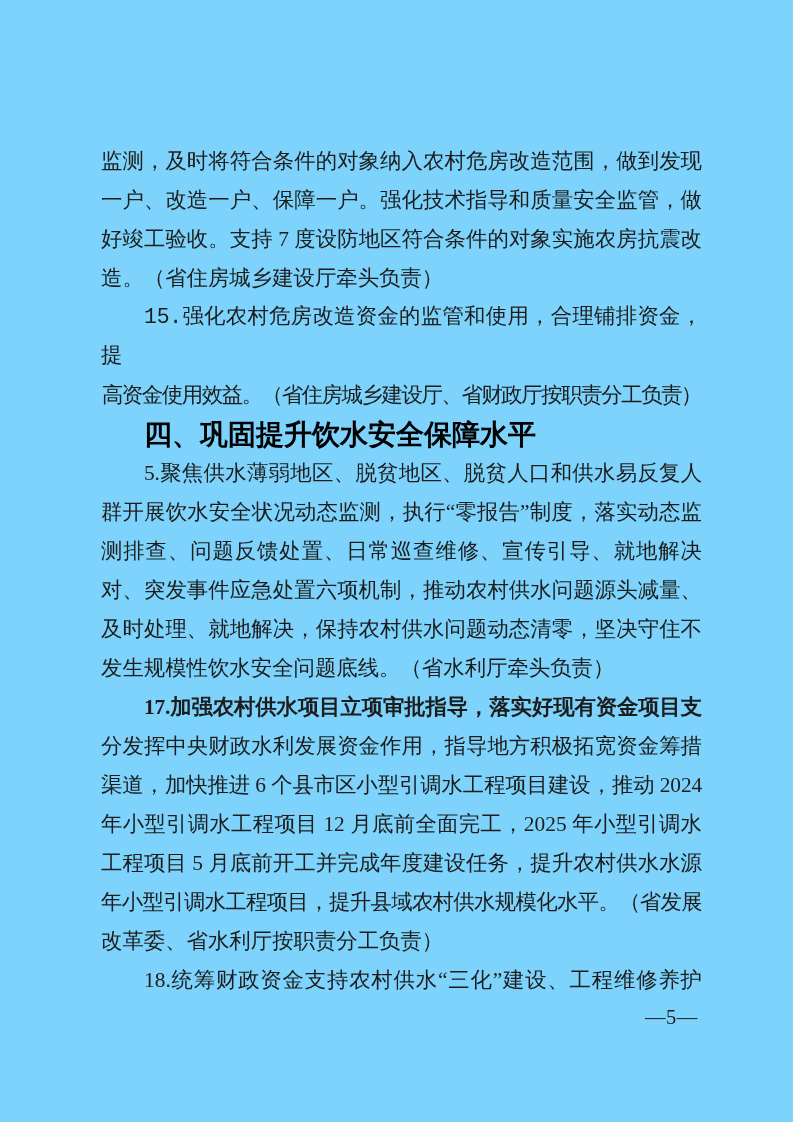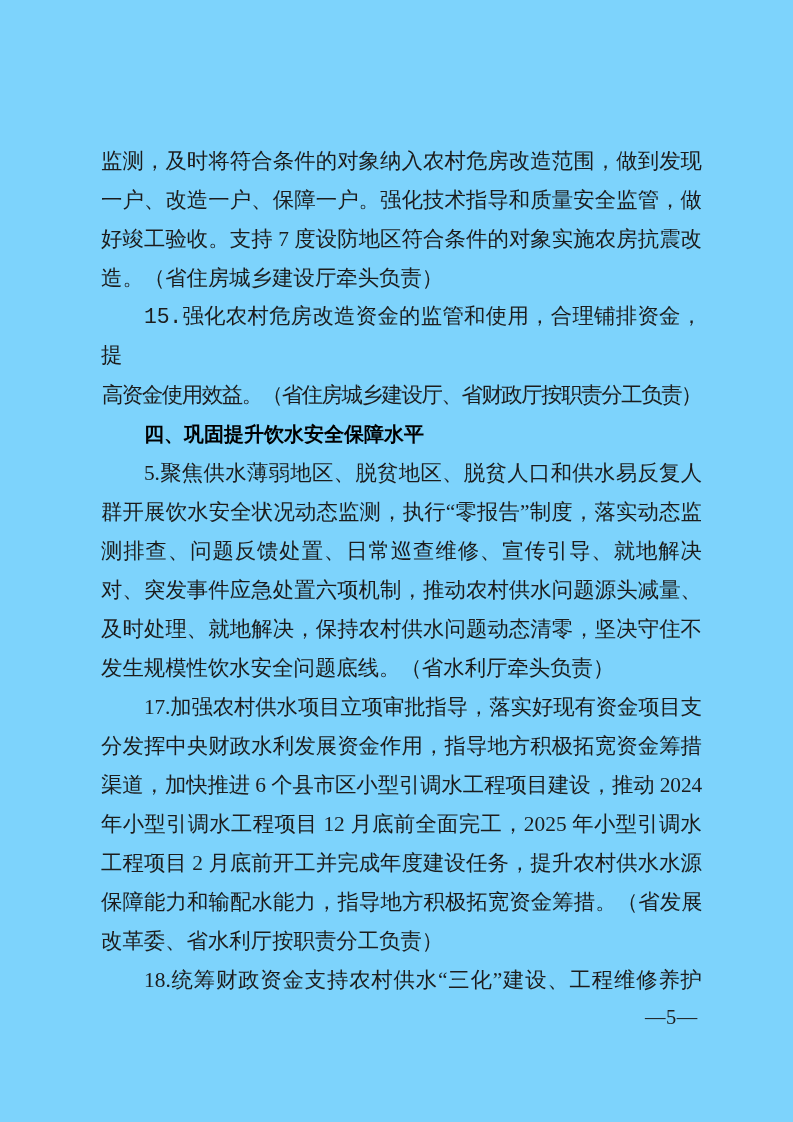--- a/index.html
+++ b/index.html
@@ -30,21 +30,21 @@
   .line.flush {
     text-align: justify;
     text-align-last: justify;
   }
   .line.indent {
     text-indent: 43px;
   }
   .line.heading {
     font-family: "Liberation Sans", "DejaVu Sans", sans-serif;
     font-weight: 700;
-    font-size: 20px;
+    font-size: 28px;
     color: #000000;
   }
   .page-number {
     position: absolute;
     left: 645px;
     top: 1002px;
     font-size: 20.5px;
     line-height: 30px;
     color: #1c1c1c;
     letter-spacing: 0.5px;
@@ -62,23 +62,23 @@
       <div class="line" style="">造。（省住房城乡建设厅牵头负责）</div>
       <div class="line flush indent" style="letter-spacing: -0.192857px; font-family: Liberation Mono, monospace;">15.强化农村危房改造资金的监管和使用，合理铺排资金，提</div>
       <div class="line" style="letter-spacing: -1.41667px; text-align: center;">高资金使用效益。（省住房城乡建设厅、省财政厅按职责分工负责）</div>
       <div class="line indent heading" style="">四、巩固提升饮水安全保障水平</div>
       <div class="line flush indent" style="letter-spacing: -0.192857px;">5.聚焦供水薄弱地区、脱贫地区、脱贫人口和供水易反复人</div>
       <div class="line flush" style="">群开展饮水安全状况动态监测，执行“零报告”制度，落实动态监</div>
       <div class="line flush" style="">测排查、问题反馈处置、日常巡查维修、宣传引导、就地解决</div>
       <div class="line flush" style="">对、突发事件应急处置六项机制，推动农村供水问题源头减量、</div>
       <div class="line flush" style="">及时处理、就地解决，保持农村供水问题动态清零，坚决守住不</div>
       <div class="line" style="">发生规模性饮水安全问题底线。（省水利厅牵头负责）</div>
-      <div class="line flush indent" style="letter-spacing: -0.192857px;">17.加强农村供水项目立项审批指导，落实好现有资金项目支</div>
+      <div class="line flush indent" style="letter-spacing: -0.192857px; font-weight: bold;">17.加强农村供水项目立项审批指导，落实好现有资金项目支</div>
       <div class="line flush" style="">分发挥中央财政水利发展资金作用，指导地方积极拓宽资金筹措</div>
       <div class="line flush" style="letter-spacing: -0.140909px;">渠道，加快推进 6 个县市区小型引调水工程项目建设，推动 2024</div>
       <div class="line flush" style="">年小型引调水工程项目 12 月底前全面完工，2025 年小型引调水</div>
-      <div class="line flush" style="">工程项目 2 月底前开工并完成年度建设任务，提升农村供水水源</div>
-      <div class="line flush" style="letter-spacing: -0.705172px;">保障能力和输配水能力，指导地方积极拓宽资金筹措。（省发展</div>
+      <div class="line flush" style="">工程项目 5 月底前开工并完成年度建设任务，提升农村供水水源</div>
+      <div class="line flush" style="letter-spacing: -0.705172px;">年小型引调水工程项目，提升县域农村供水规模化水平。（省发展</div>
       <div class="line" style="">改革委、省水利厅按职责分工负责）</div>
       <div class="line flush indent" style="">18.统筹财政资金支持农村供水“三化”建设、工程维修养护</div>
     </div>
   <div class="page-number">—5—</div>
 </div>
 
 </body></html>

